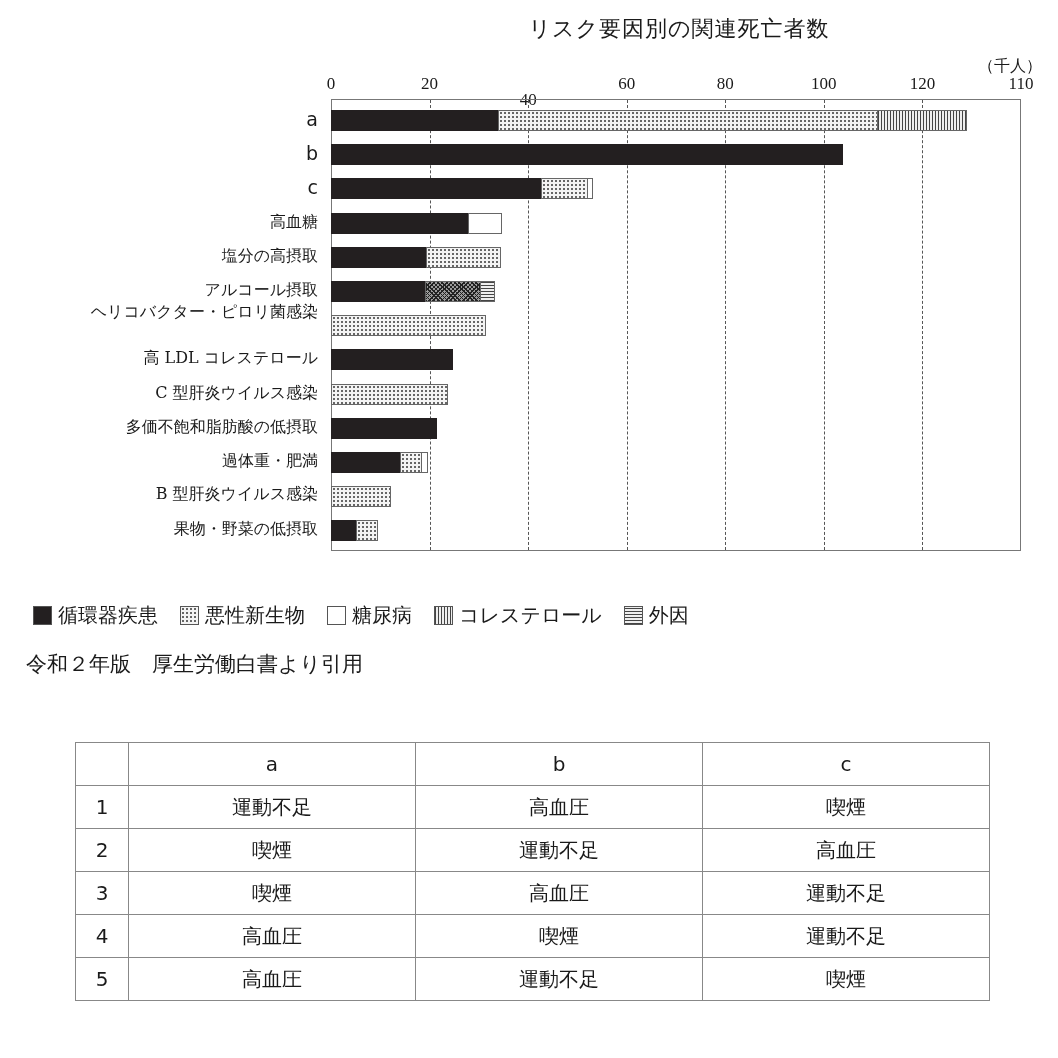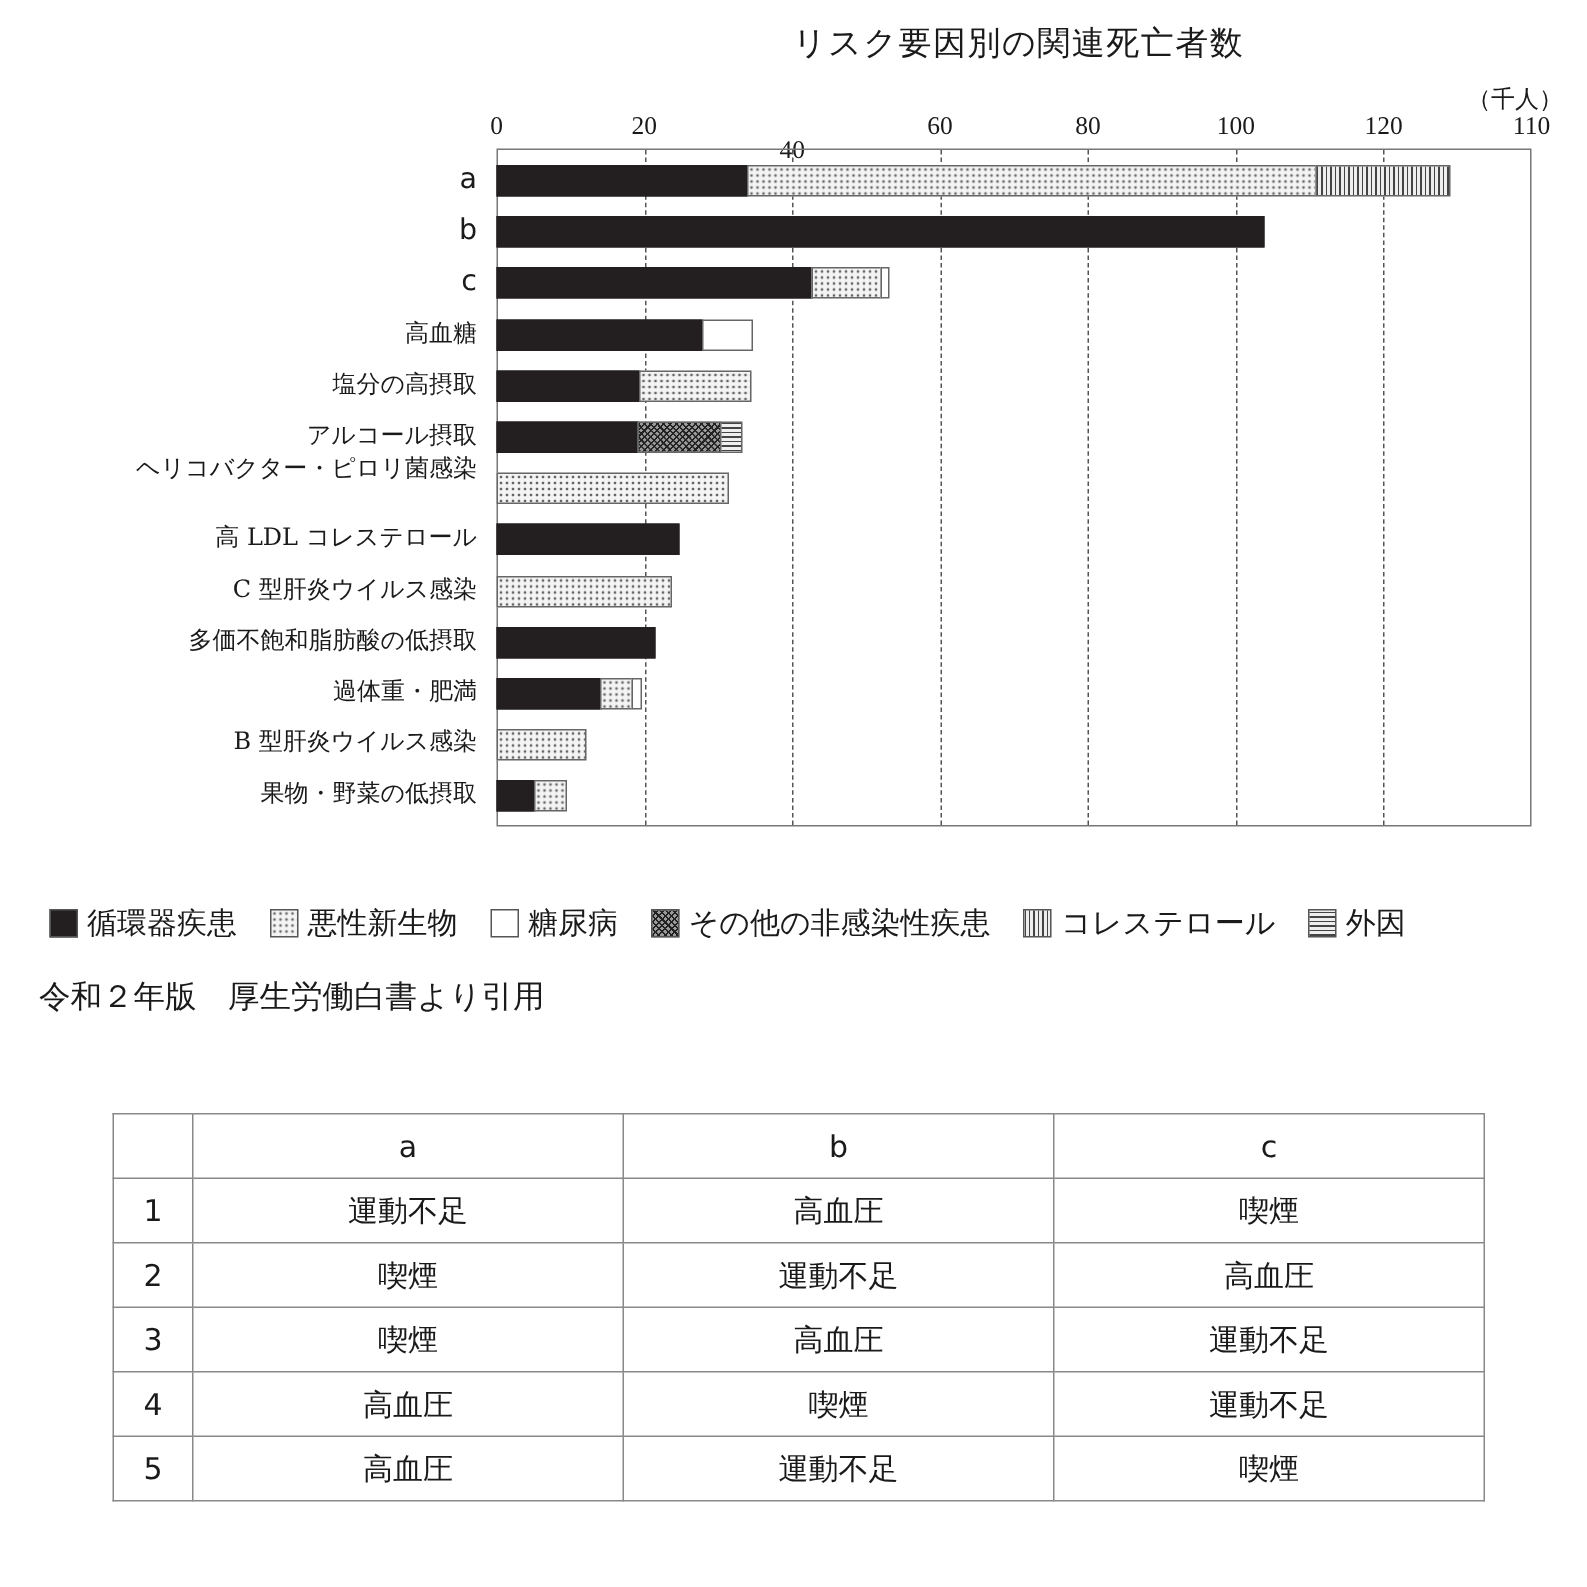--- a/index.html
+++ b/index.html
@@ -145,24 +145,20 @@
     </div>
     <div class="legend-item">
       <span class="legend-swatch p-cancer"></span>
       <span>悪性新生物</span>
     </div>
     <div class="legend-item">
       <span class="legend-swatch p-diab"></span>
       <span>糖尿病</span>
     </div>
     <div class="legend-item">
-      <span class="legend-swatch p-other"></span>
-      <span>その他の非感染性疾患</span>
-    </div>
-    <div class="legend-item">
       <span class="legend-swatch p-resp"></span>
       <span>コレステロール</span>
     </div>
     <div class="legend-item">
       <span class="legend-swatch p-ext"></span>
       <span>外因</span>
     </div>
   </div>
 
 <div id="source" class="abs">令和２年版　厚生労働白書より引用</div>

